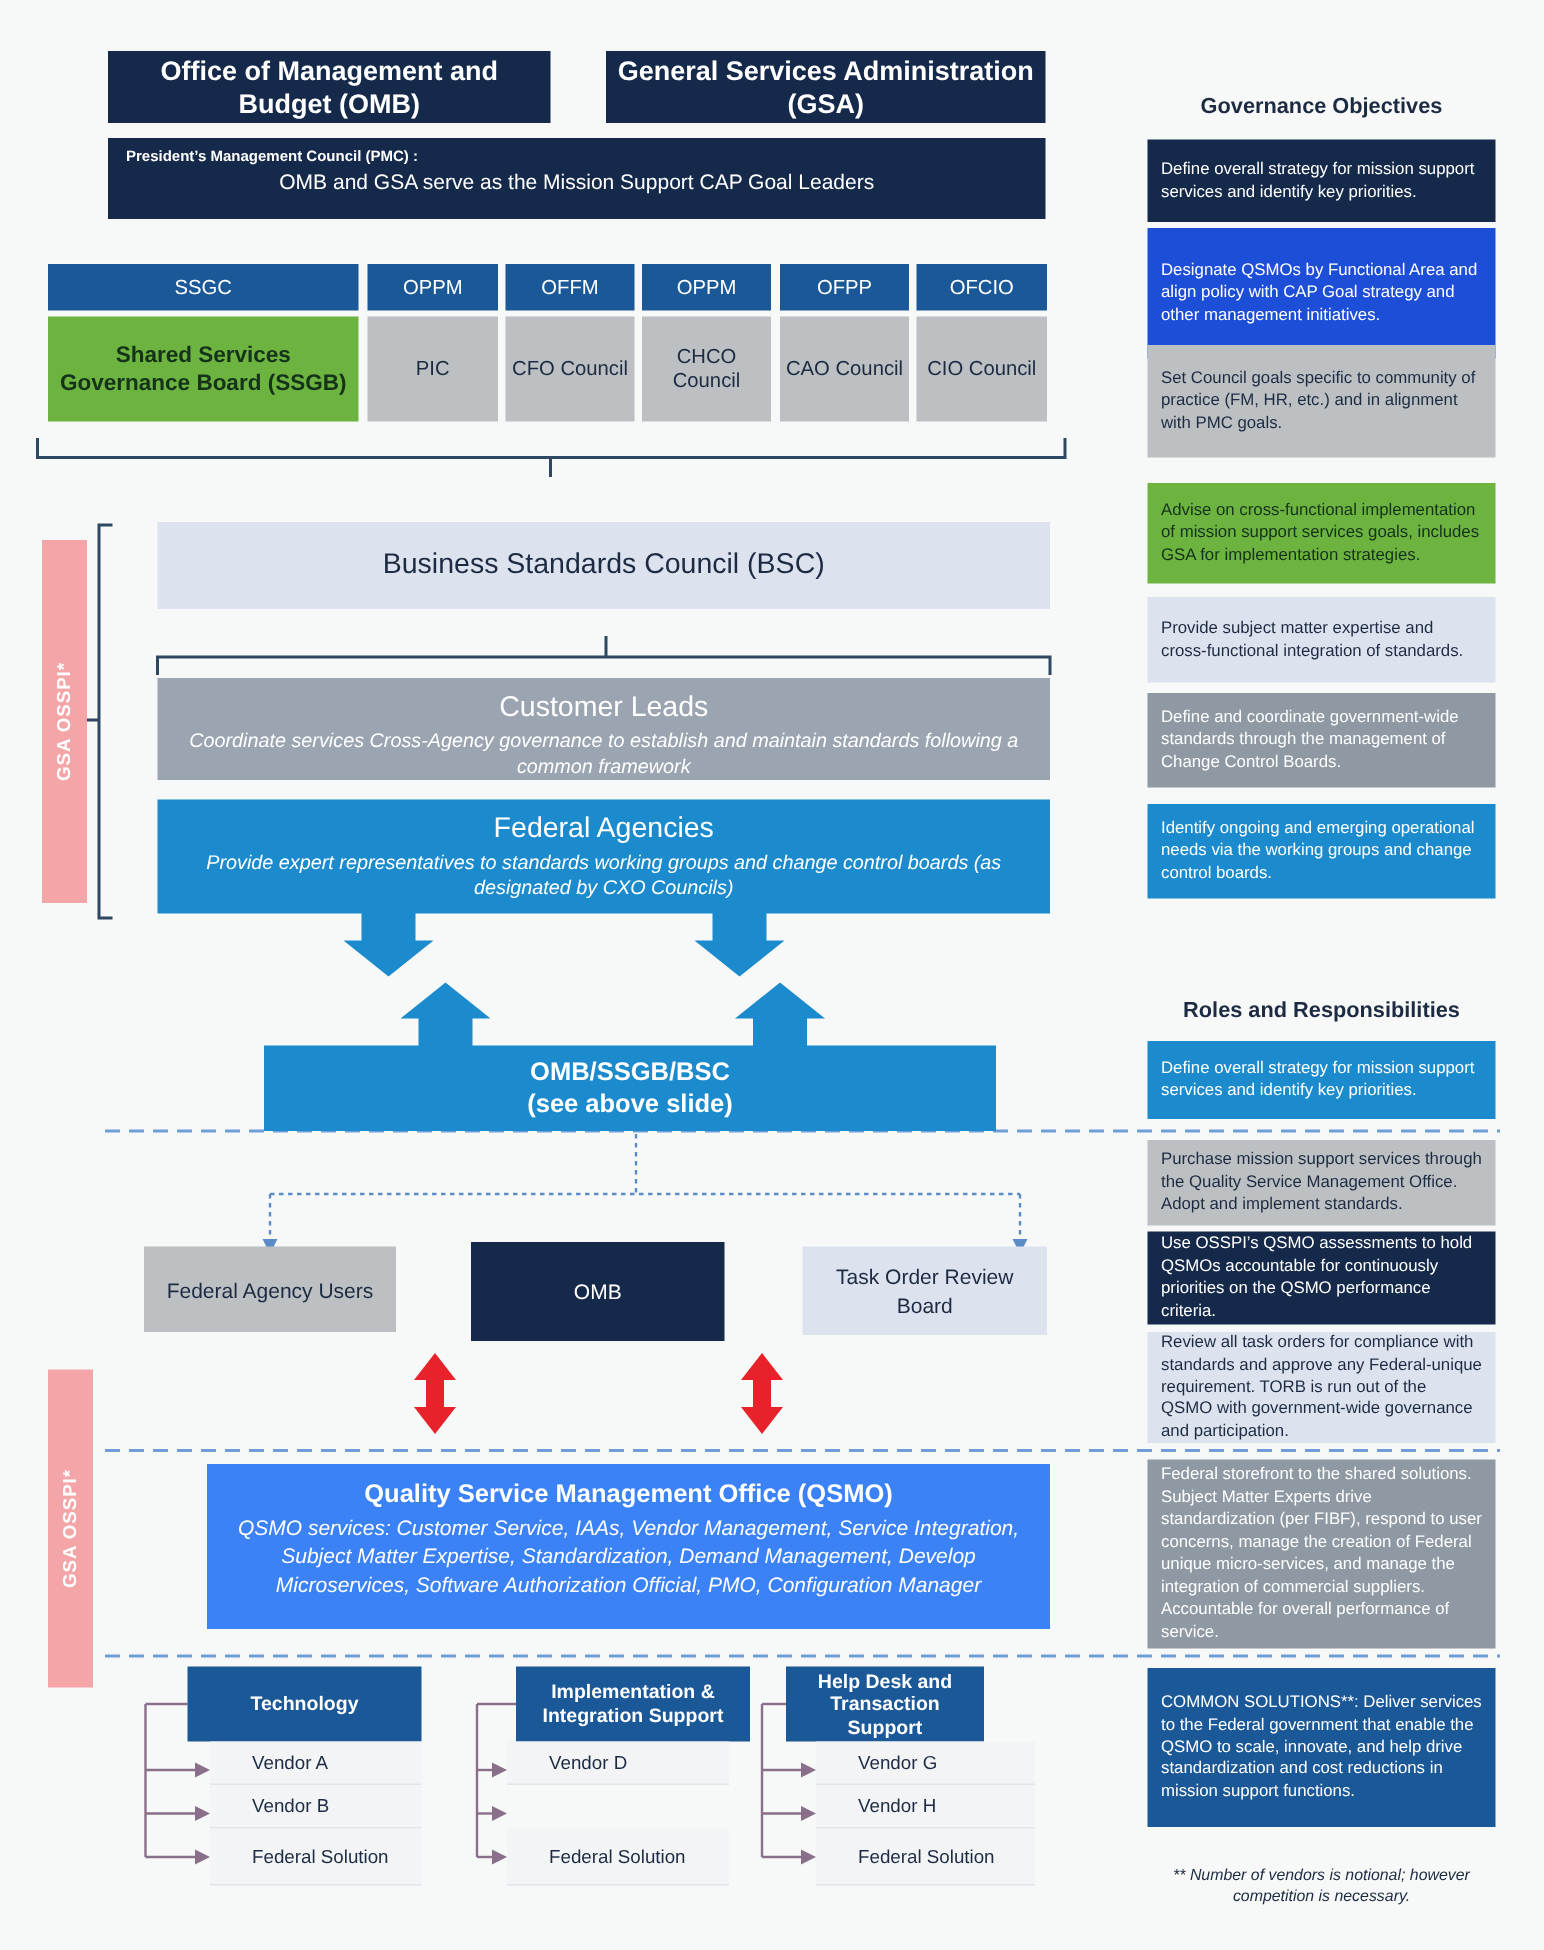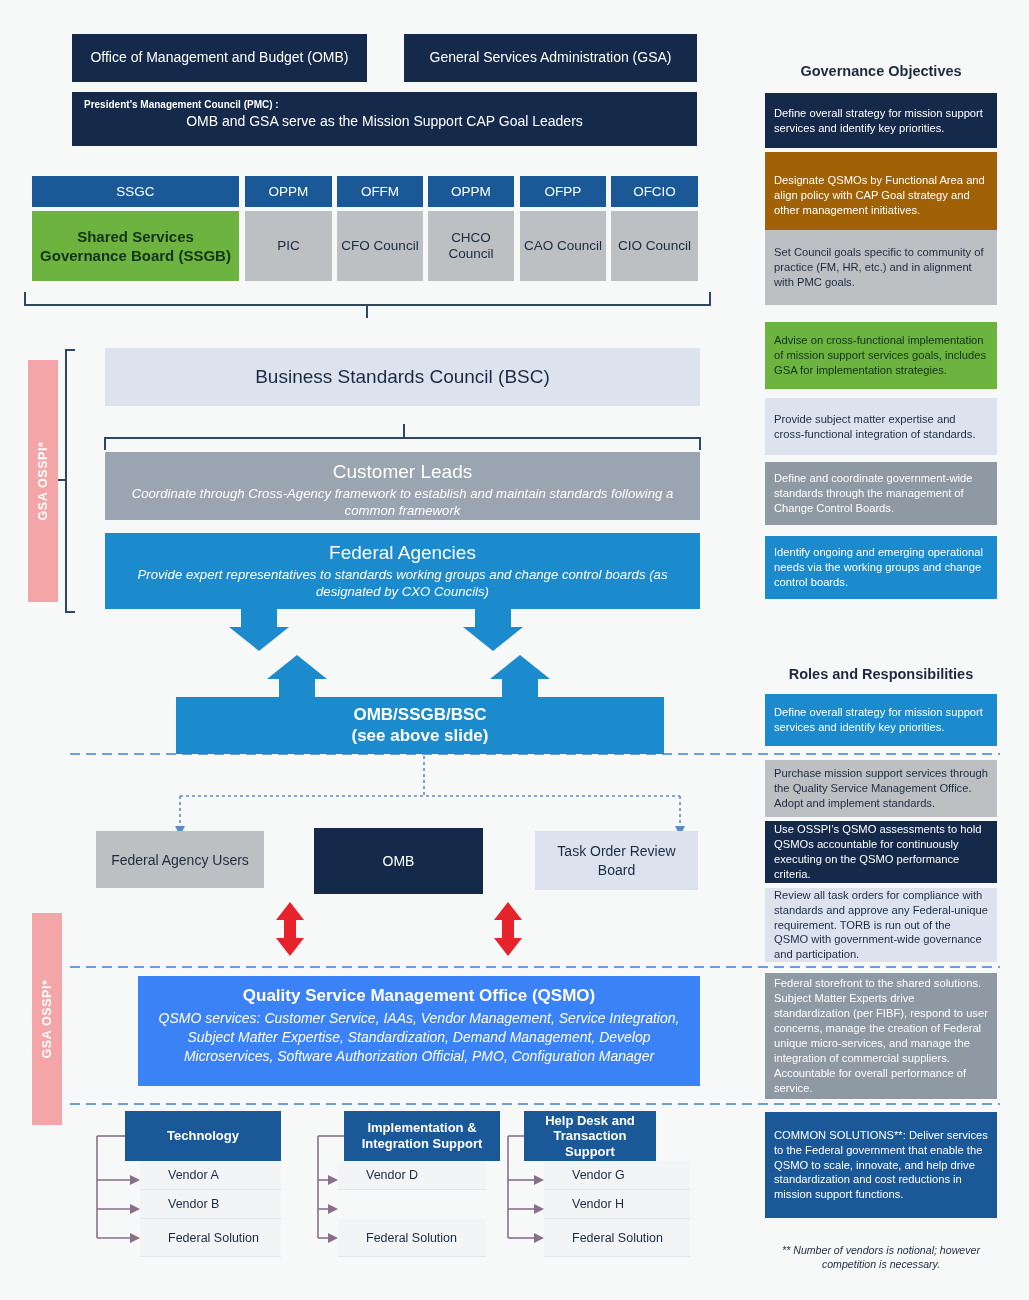--- a/index.html
+++ b/index.html
@@ -14,21 +14,21 @@
   .navy{background:#15294b;color:#fff;}
   .midblue{background:#1b5898;color:#fff;}
   .brightblue{background:#1b8bce;color:#fff;}
   .green{background:#6cb33f;color:#14331a;}
   .gray{background:#bcc0c2;color:#1d2b42;}
   .slategray{background:#9aa5b1;color:#fff;}
   .palegray{background:#3b82f6;color:#fff;}
   .paleblue{background:#dce3ef;color:#1d2b42;}
 
   
-  .hdrbox{font-size:14px;font-weight:normal;line-height:1.25;padding:6px;}
+  .hdrbox{font-size:18px;font-weight:bold;line-height:1.25;padding:6px;}
   
   .cellTop{font-size:13.5px;}
   .cellBot{font-size:13.5px;line-height:1.2;}
   
   .barTitle{font-size:19px;line-height:1.25;}
   .barSub{font-size:13.2px;font-style:italic;line-height:1.28;}
   
   .panelHead{font-size:14.5px;font-weight:bold;text-align:center;color:#1d2b42;}
   .chip{font-size:11.2px;line-height:1.33;padding:7px 9px;display:flex;align-items:center;}
   .chip.t-white{color:#ffffff;}
@@ -150,21 +150,21 @@
   <span>GSA OSSPI*</span>
 </div>
 <div class="abs ctr pink" style="left:32px;top:913px;width:30px;height:212px;">
   <span>GSA OSSPI*</span>
 </div>
 
 <div class="abs ctr paleblue" style="left:105px;top:348px;width:595px;height:58px;font-size:19px;">Business Standards Council (BSC)</div>
 
 <div class="abs slategray" style="left:105px;top:452px;width:595px;height:68px;padding:8px 18px;">
   <div style="text-align:center;" class="barTitle">Customer Leads</div>
-  <div style="text-align:center;margin-top:2px;" class="barSub">Coordinate through Cross-Agency framework to establish and maintain  standards following a common framework</div>
+  <div style="text-align:center;margin-top:2px;" class="barSub">Coordinate services Cross-Agency governance to establish and maintain  standards following a common framework</div>
 </div>
 
 <div class="abs brightblue" style="left:105px;top:533px;width:595px;height:76px;padding:8px 10px;">
   <div style="text-align:center;" class="barTitle">Federal Agencies</div>
   <div style="text-align:center;margin-top:2px;" class="barSub">Provide expert representatives to standards working groups and change control boards (as designated by CXO Councils)</div>
 </div>
 
 <div class="abs brightblue" style="left:176px;top:697px;width:488px;height:57px;padding-top:8px;">
   <div style="text-align:center;font-size:17px;font-weight:bold;">OMB/SSGB/BSC</div>
   <div style="text-align:center;font-size:17px;font-weight:bold;margin-top:1px;">(see above slide)</div>
@@ -190,29 +190,29 @@
 <div class="abs vendItem" style="left:338px;top:1219px;width:148px;height:38px;">Federal Solution</div>
 
 <div class="abs ctr midblue vendHead" style="left:524px;top:1111px;width:132px;height:50px;padding:4px;">Help Desk and Transaction Support</div>
 <div class="abs vendItem" style="left:544px;top:1161px;width:146px;height:29px;">Vendor G</div>
 <div class="abs vendItem" style="left:544px;top:1190px;width:146px;height:29px;">Vendor H</div>
 <div class="abs vendItem" style="left:544px;top:1219px;width:146px;height:38px;">Federal Solution</div>
 
 <div class="abs panelHead" style="left:765px;top:63px;width:232px;height:20px;">Governance Objectives</div>
 
 <div class="abs chip t-white" style="left:765px;top:93px;width:232px;height:55px;background:#15294b;">Define overall strategy for mission support services and identify key priorities.</div>
-<div class="abs chip t-white" style="left:765px;top:152px;width:232px;height:87px;background:#a16207;">Designate QSMOs by Functional Area and align policy with CAP Goal strategy and other management initiatives.</div>
+<div class="abs chip t-white" style="left:765px;top:152px;width:232px;height:87px;background:#1d4ed8;">Designate QSMOs by Functional Area and align policy with CAP Goal strategy and other management initiatives.</div>
 <div class="abs chip t-dark" style="left:765px;top:230px;width:232px;height:75px;background:#bcc0c2;">Set Council goals specific to community of practice (FM, HR, etc.) and in alignment with PMC goals.</div>
 <div class="abs chip t-green" style="left:765px;top:322px;width:232px;height:67px;background:#6cb33f;">Advise on cross-functional implementation of mission support services goals, includes GSA for implementation strategies.</div>
 <div class="abs chip t-dark" style="left:765px;top:398px;width:232px;height:57px;background:#dce3ef;">Provide subject matter expertise and cross-functional integration of standards.</div>
 <div class="abs chip t-white" style="left:765px;top:462px;width:232px;height:63px;background:#8e99a4;">Define and coordinate government-wide standards through the management of Change Control Boards.</div>
 <div class="abs chip t-white" style="left:765px;top:536px;width:232px;height:63px;background:#1b8bce;">Identify ongoing and emerging operational needs via the working groups and change control boards.</div>
 
 <div class="abs panelHead" style="left:765px;top:666px;width:232px;height:20px;">Roles and Responsibilities</div>
 
 <div class="abs chip t-white" style="left:765px;top:694px;width:232px;height:52px;background:#1b8bce;">Define overall strategy for mission support services and identify key priorities.</div>
 <div class="abs chip t-dark" style="left:765px;top:760px;width:232px;height:57px;background:#bcc0c2;">Purchase mission support services through the Quality Service Management Office.  Adopt  and implement standards.</div>
-<div class="abs chip t-white" style="left:765px;top:821px;width:232px;height:62px;background:#15294b;">Use OSSPI’s QSMO assessments to hold QSMOs accountable for continuously executing on the QSMO performance criteria.</div>
+<div class="abs chip t-white" style="left:765px;top:821px;width:232px;height:62px;background:#15294b;">Use OSSPI’s QSMO assessments to hold QSMOs accountable for continuously priorities on the QSMO performance criteria.</div>
 <div class="abs chip t-dark" style="left:765px;top:888px;width:232px;height:74px;background:#dce3ef;">Review all task orders for compliance with standards and approve any Federal-unique requirement. TORB is run out of the QSMO with government-wide governance and participation.</div>
 <div class="abs chip t-white" style="left:765px;top:973px;width:232px;height:126px;background:#8e99a4;">Federal storefront to the shared solutions. Subject Matter Experts drive standardization (per FIBF), respond to user concerns, manage the creation of Federal unique micro-services, and manage the integration of commercial suppliers.  Accountable for overall performance of service.</div>
 <div class="abs chip t-white" style="left:765px;top:1112px;width:232px;height:106px;background:#1b5898;">COMMON SOLUTIONS**:  Deliver services to the Federal government that enable the QSMO to scale, innovate, and help drive standardization and cost reductions in mission support functions.</div>
 
 <div class="abs footnote" style="left:765px;top:1243px;width:232px;">** Number of vendors is notional; however competition is necessary.</div>
 
 </body></html>

